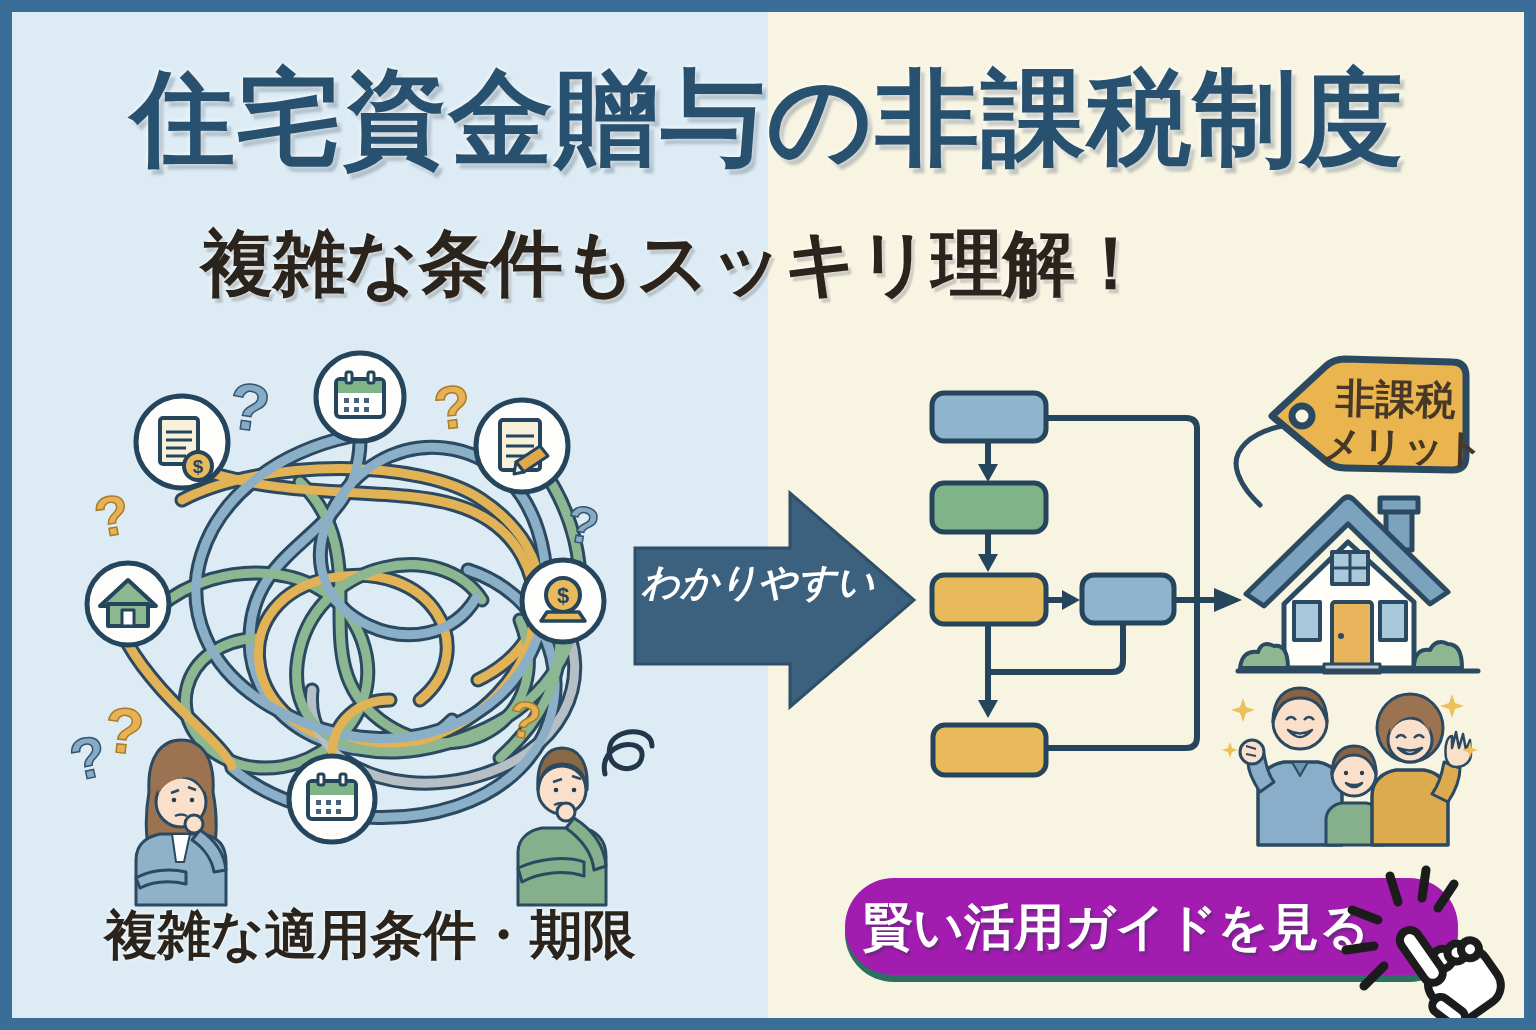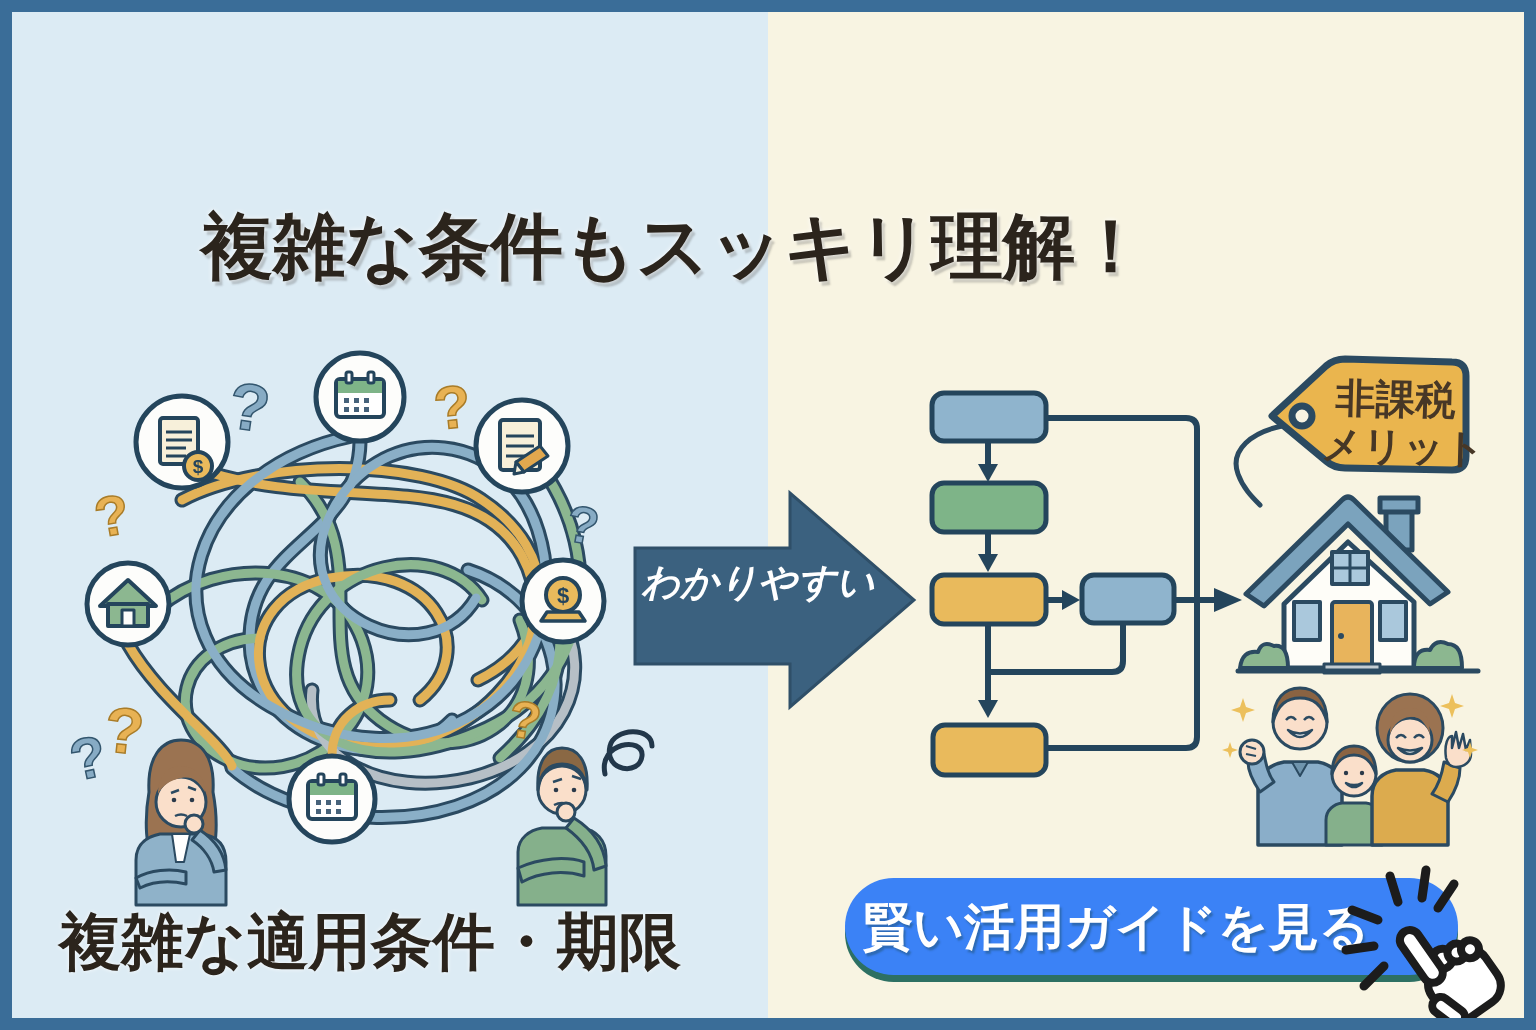--- a/index.html
+++ b/index.html
@@ -5,30 +5,30 @@
   html,body{margin:0;padding:0;background:#222;}
   .canvas{position:relative;width:1536px;height:1030px;overflow:hidden;
           font-family:"Liberation Sans","DejaVu Sans",sans-serif;}
   .bg-left{position:absolute;left:0;top:0;width:768px;height:1030px;background:#dcebf4;}
   .bg-right{position:absolute;left:768px;top:0;width:768px;height:1030px;background:#f8f4e2;}
   .frame{position:absolute;inset:0;border:12px solid #3a6d98;pointer-events:none;z-index:10;}
   .txt{position:absolute;text-align:center;white-space:nowrap;}
   .title{left:0;top:50px;width:1536px;font-size:104px;font-weight:900;color:#27516f;
          letter-spacing:2px;z-index:3;
          text-shadow:0 0 6px rgba(255,255,255,.95), 4px 5px 3px rgba(40,60,80,.30);}
-  .subtitle{left:0;top:199px;width:1348px;font-size:72px;font-weight:900;color:#2b241c;
+  .subtitle{left:0;top:216px;width:1348px;font-size:72px;font-weight:900;color:#2b241c;
             z-index:3;text-shadow:0 0 5px rgba(255,255,255,.95), 3px 4px 2px rgba(40,40,40,.25);}
-  .caption{left:30px;top:900px;width:680px;font-size:62px;font-weight:900;color:#2b241c;z-index:3;
+  .caption{left:30px;top:900px;width:680px;font-size:53px;font-weight:900;color:#2b241c;z-index:3;
            text-shadow:0 0 4px rgba(255,255,255,.9);}
   .arrow-label{left:630px;top:558px;width:256px;font-size:38px;font-weight:900;color:#ffffff;
                line-height:48px;z-index:4;font-style:italic;}
   .tag-text{left:1322px;top:376px;width:146px;font-size:40px;font-weight:900;color:#473726;
             line-height:47px;z-index:4;transform:rotate(1.5deg);}
   .cta{position:absolute;left:845px;top:878px;width:613px;height:97px;border-radius:49px;
-       background:#3b82f6;box-shadow:0 7px 0 #2d7063;z-index:5;cursor:pointer;border:none;
+       background:#a21caf;box-shadow:0 7px 0 #2d7063;z-index:5;cursor:pointer;border:none;
        font-family:inherit;}
   .cta span{display:block;width:100%;height:97px;line-height:97px;text-align:center;
        padding-right:70px;box-sizing:border-box;font-size:50px;font-weight:900;color:#ffffff;
        text-shadow:2px 3px 2px rgba(20,60,55,.35);}
   .art{position:absolute;left:0;top:0;z-index:2;}
   .cursor-svg{position:absolute;left:1330px;top:858px;z-index:6;pointer-events:none;}
   .rope-u use{stroke:#2b4a61;stroke-width:15;fill:none;stroke-linecap:round;}
   .rope-o use{stroke-width:9;fill:none;stroke-linecap:round;}
   .c-blue{stroke:#8aafc7}.c-green{stroke:#8cb790}.c-orange{stroke:#e2b257}.c-gray{stroke:#b6bfc6}
   .qm{font-weight:900;text-anchor:middle;font-family:inherit;}
@@ -36,20 +36,21 @@
   .qm-orange{fill:#e8b254;stroke:#a97c28;stroke-width:1.5px;}
   .dollar{font-weight:900;text-anchor:middle;fill:#24455c;font-family:inherit;}
 </style>
 </head>
 <body>
 
 <div class="canvas">
   <div class="bg-left"></div>
   <div class="bg-right"></div>
 
+  <div class="txt title">住宅資金贈与の非課税制度</div>
   <div class="txt subtitle">複雑な条件もスッキリ理解！</div>
 
   <svg class="art" width="1536" height="1030" viewBox="0 0 1536 1030">
     <defs>
       <path id="rp1" d="M352,436 C190,470 140,630 270,706 C410,788 566,706 544,556 C522,420 372,416 328,520 C286,620 430,676 476,598"></path>
       <path id="rp2" d="M196,468 C330,516 470,462 522,556 C574,652 462,766 348,744 C236,722 228,598 330,578 C432,558 482,650 420,700"></path>
       <path id="rp3" d="M158,608 C218,556 332,558 362,640 C392,724 298,792 228,760 C158,728 178,640 260,638"></path>
       <path id="rp4" d="M542,468 C606,560 592,684 478,732 C366,780 278,738 300,648 C322,560 442,538 482,600"></path>
       <path id="rp5" d="M360,442 C358,540 248,540 250,642 C252,744 392,782 452,720"></path>
       <path id="rp6" d="M182,500 C262,458 422,458 482,500 C560,552 560,640 478,680"></path>

